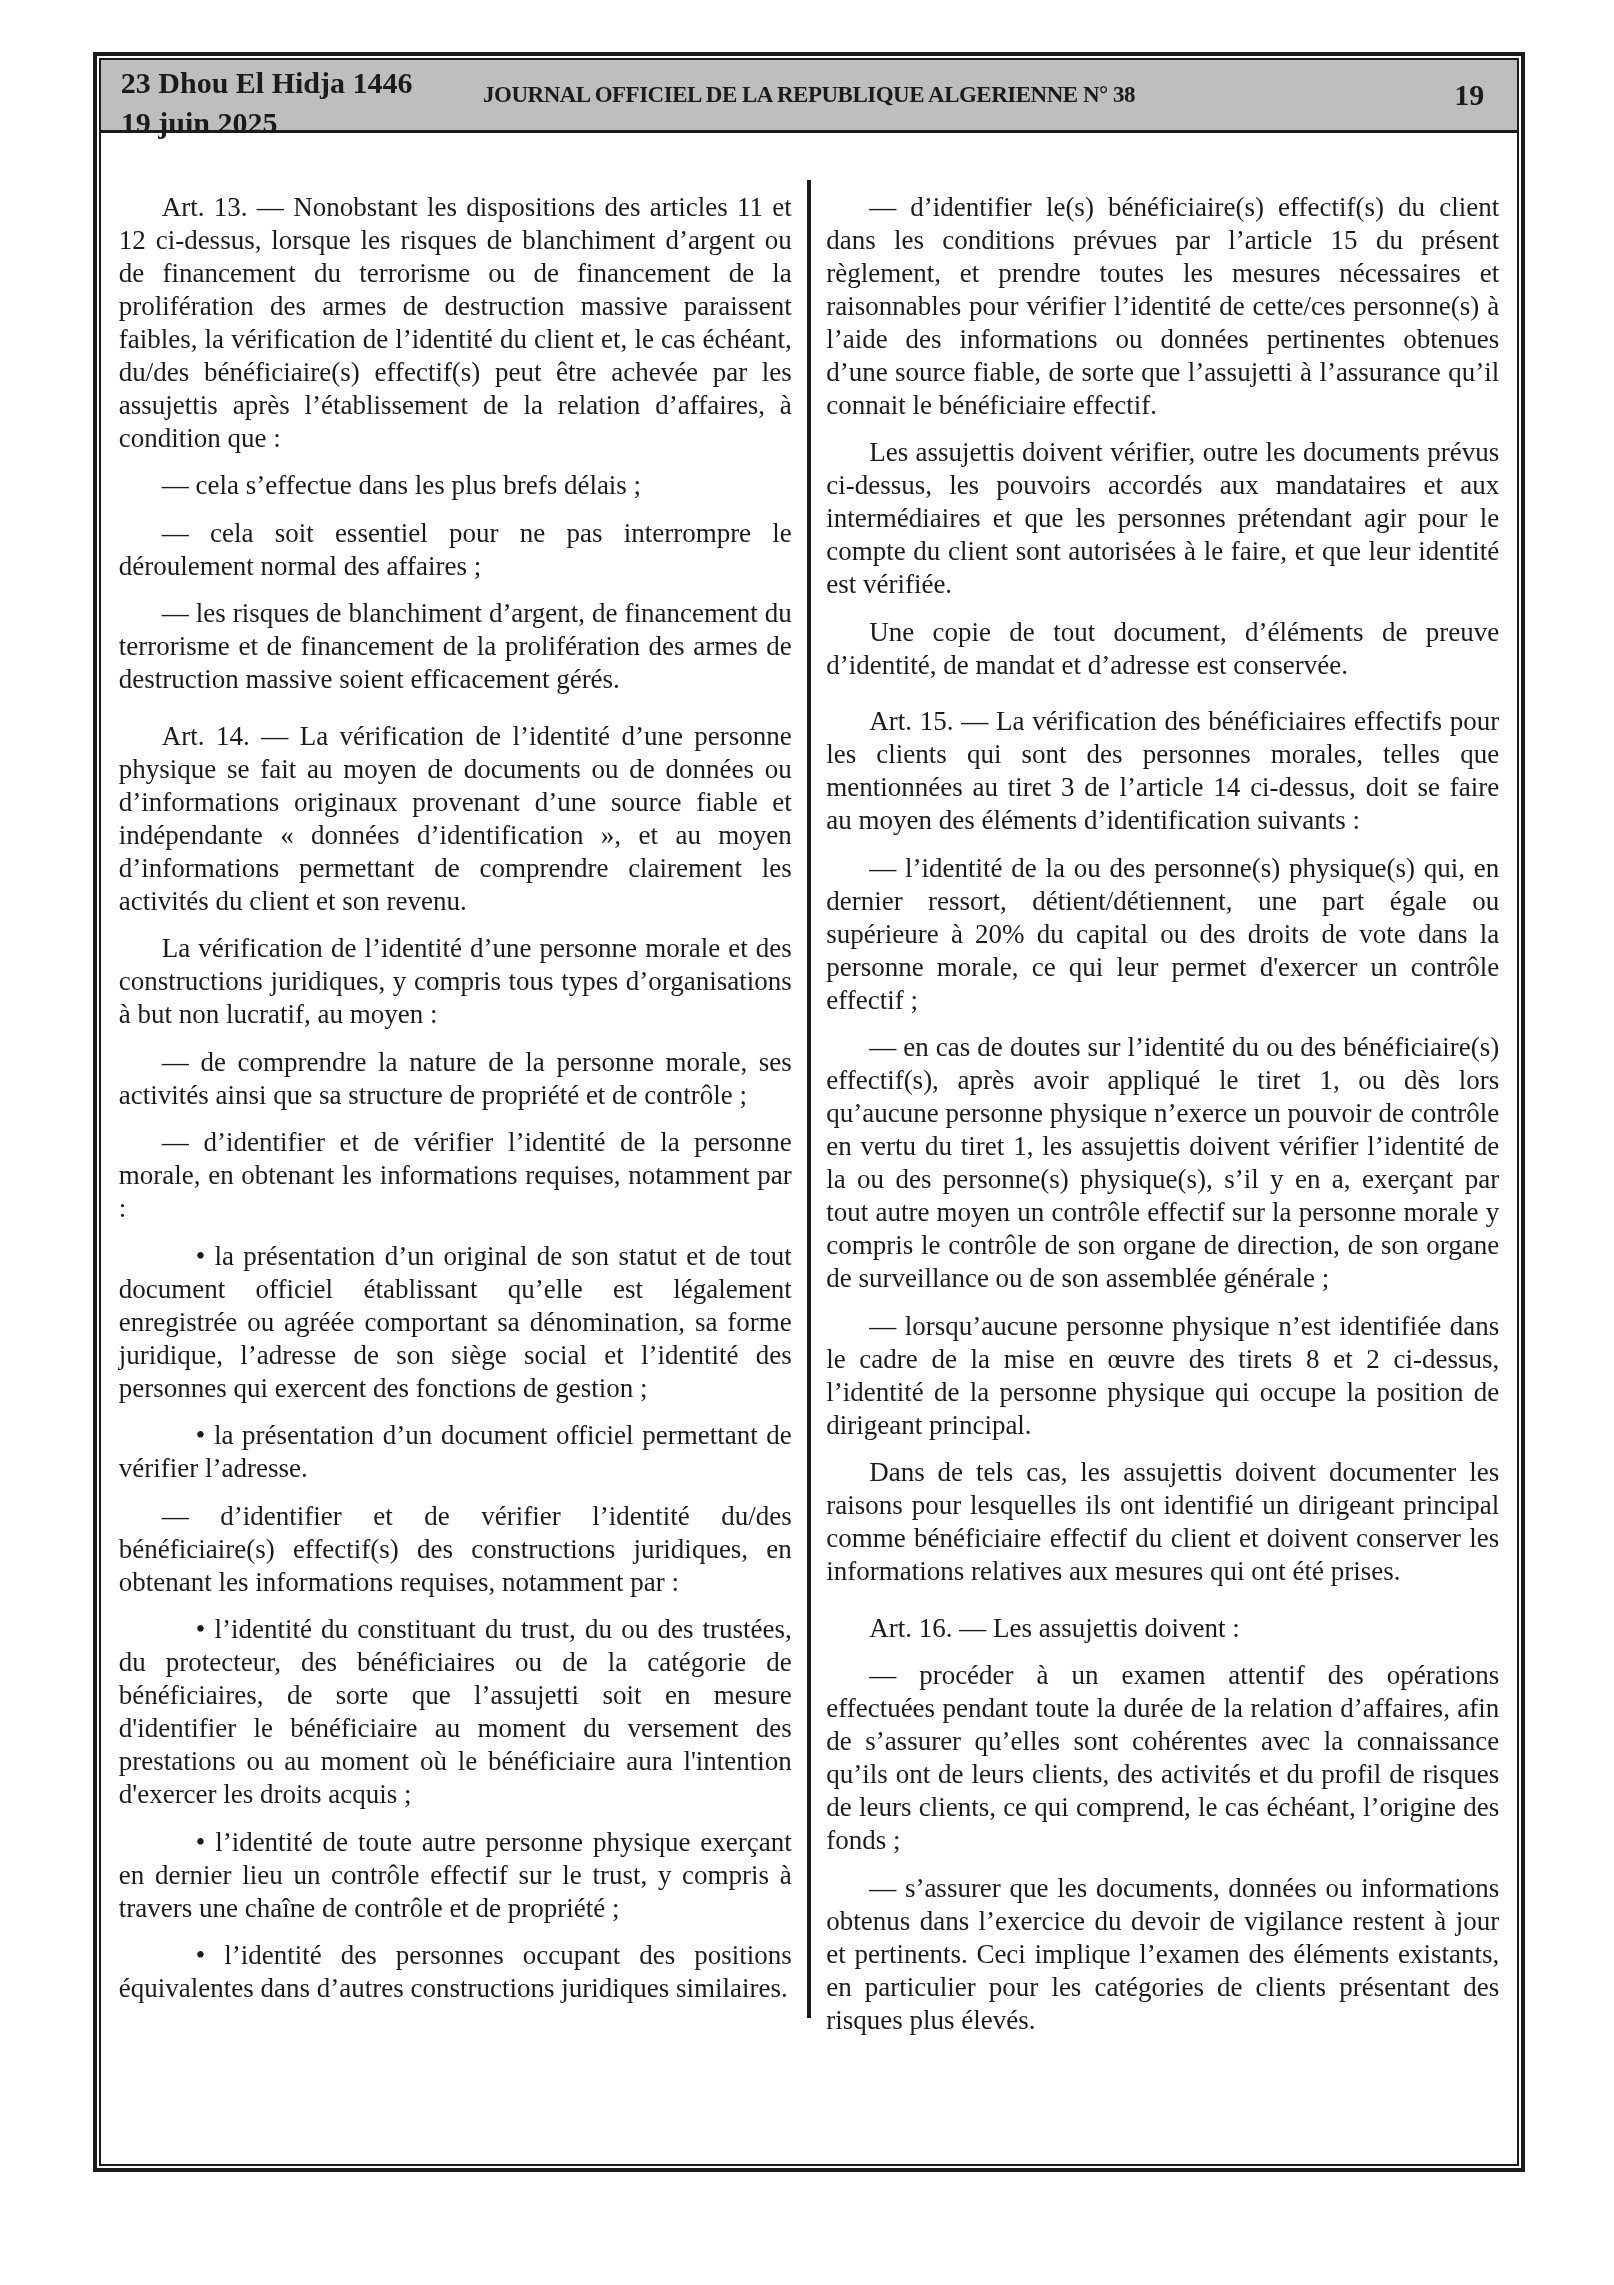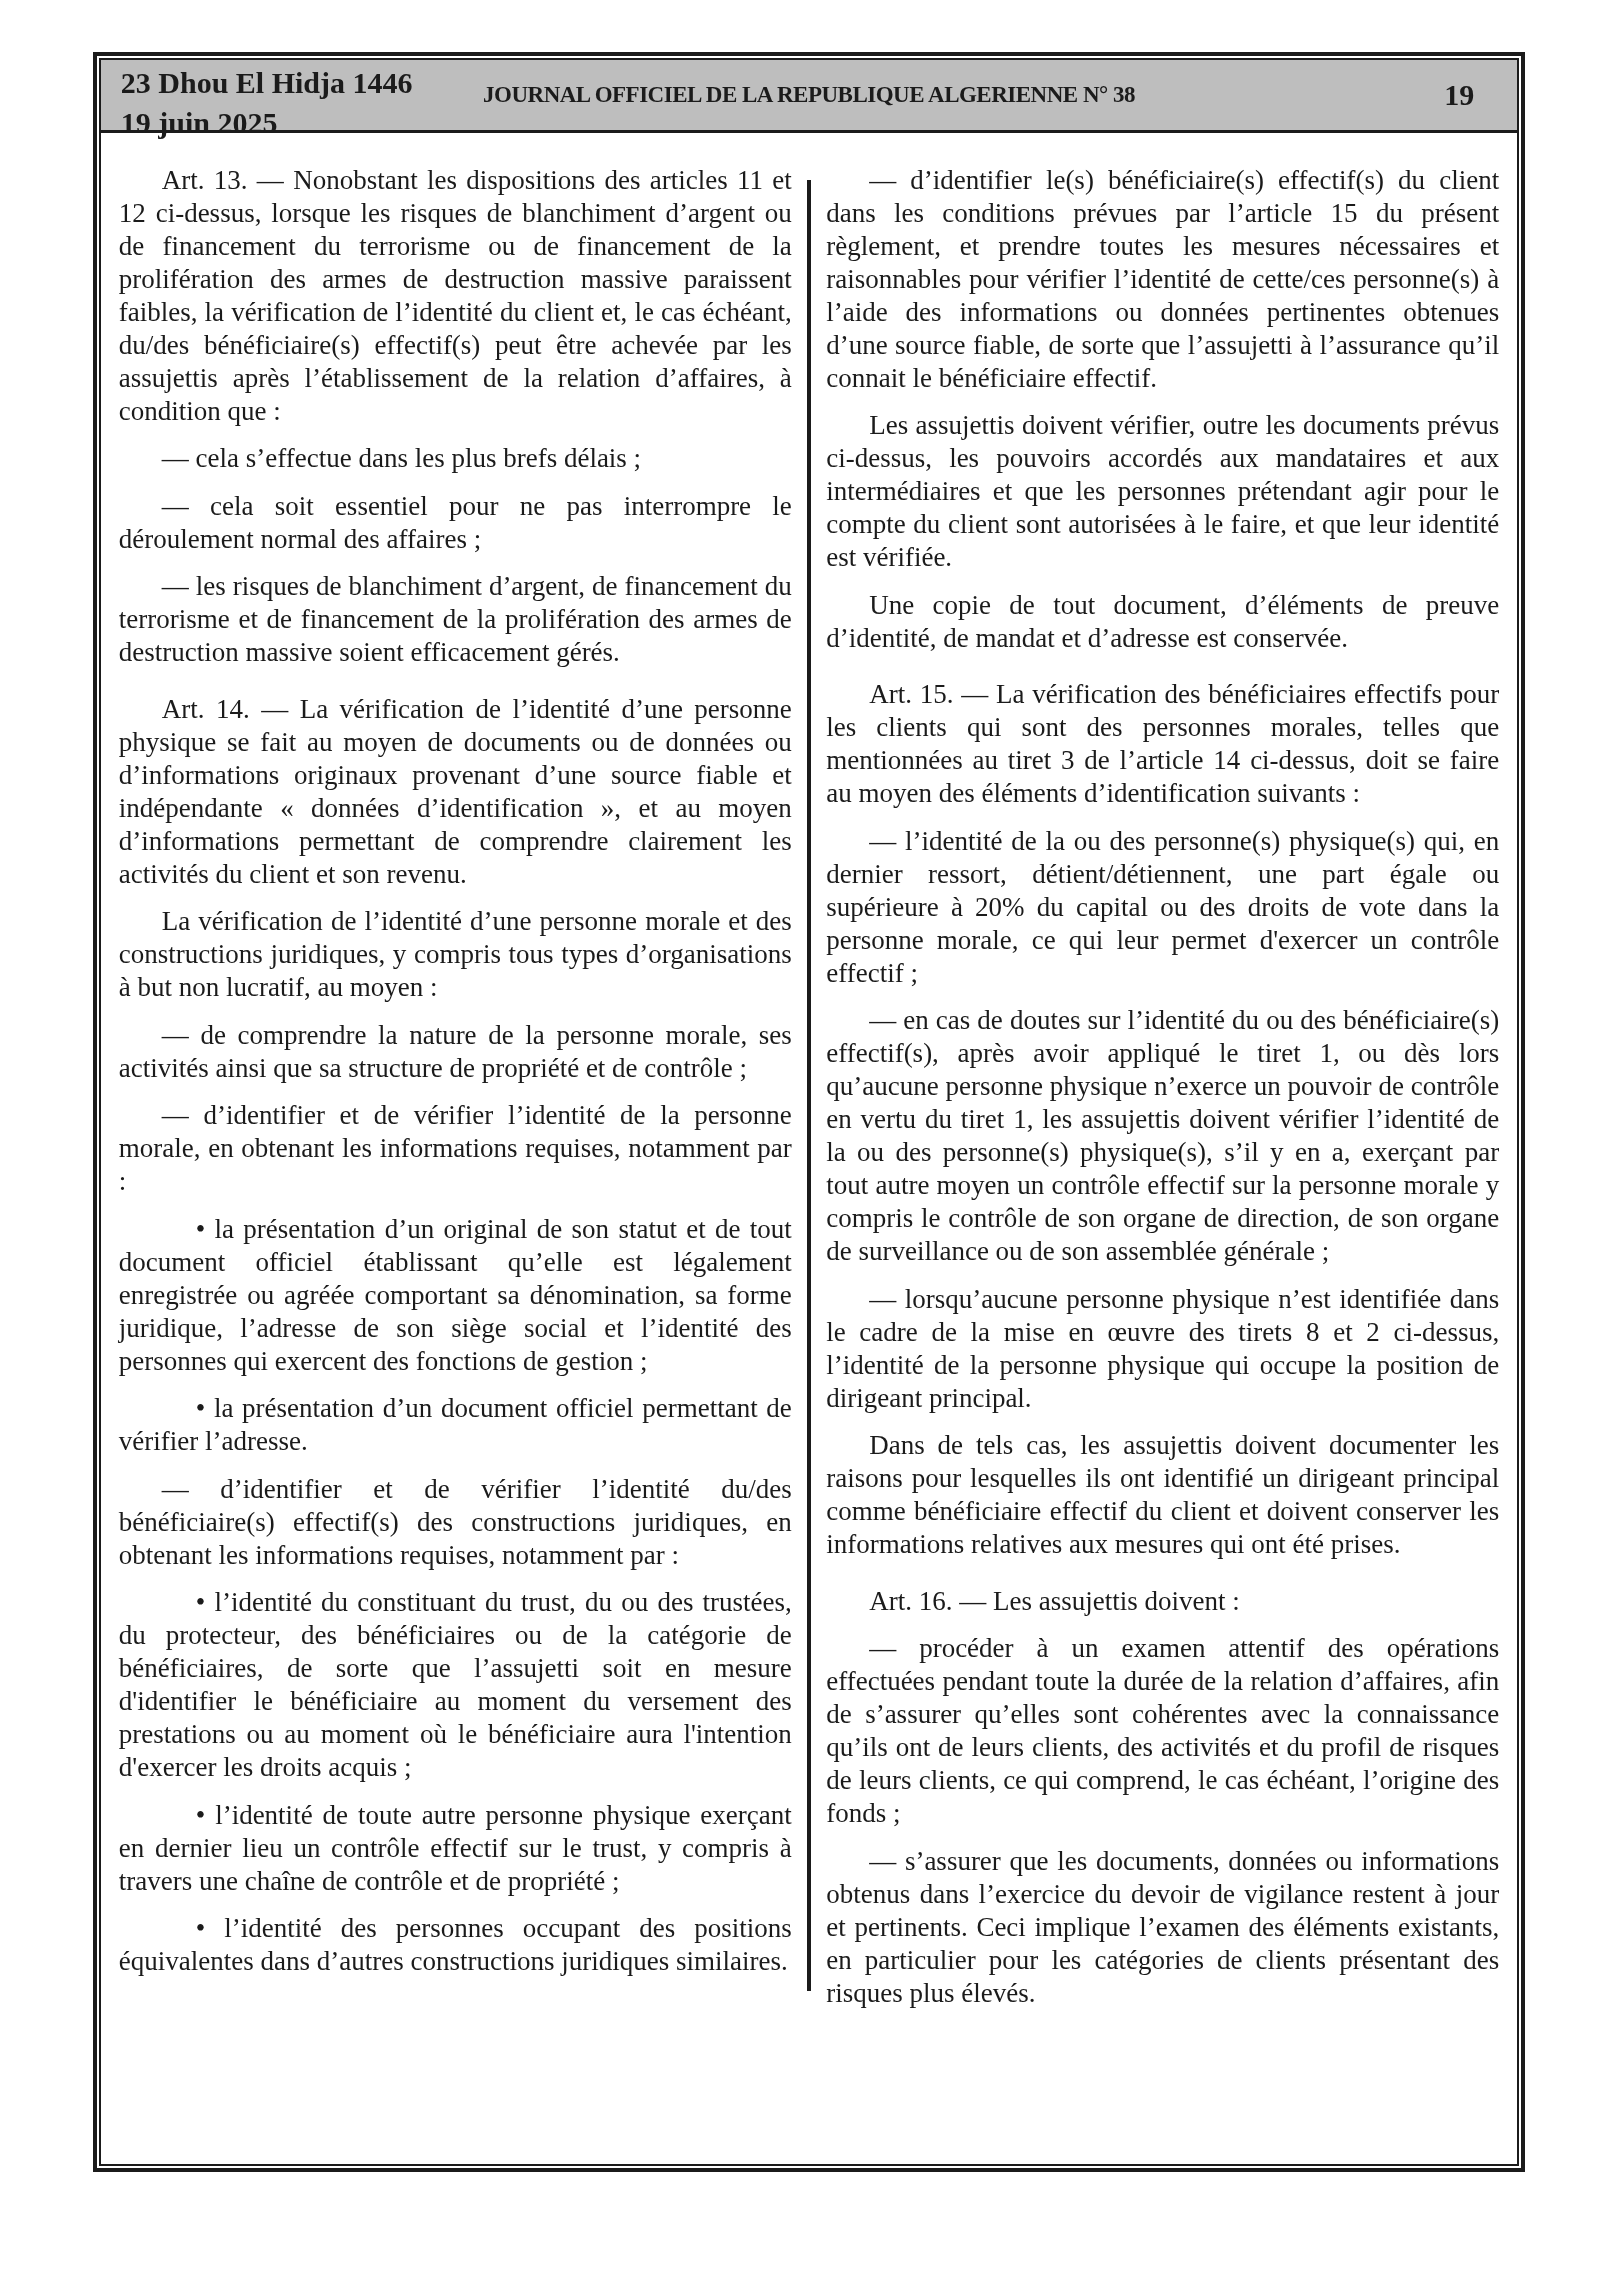--- a/index.html
+++ b/index.html
@@ -47,33 +47,34 @@
     position: absolute;
     left: 50%; top: 50%;
     transform: translate(-50%, -50%);
     font-weight: bold;
     font-size: 23px;
     letter-spacing: -0.5px;
     white-space: nowrap;
   }
   .page-number {
     position: absolute;
-    right: 43px; top: 50%;
+    right: 33px; top: 50%;
     transform: translateY(-50%);
     font-weight: bold;
     font-size: 30px;
   }
   .columns {
     display: flex;
     align-items: stretch;
     padding: 31px 18px 0 18px;
   }
   .col {
     flex: 1 1 0;
     min-width: 0;
+    margin-top: 27px;
   }
   .divider {
     width: 3.6px;
     background: var(--ink);
     margin: 16.3px 15.4px 33px 15.4px;
   }
   .col p {
     margin: 14.5px 0;
     font-size: 27px;
     line-height: 33px;

